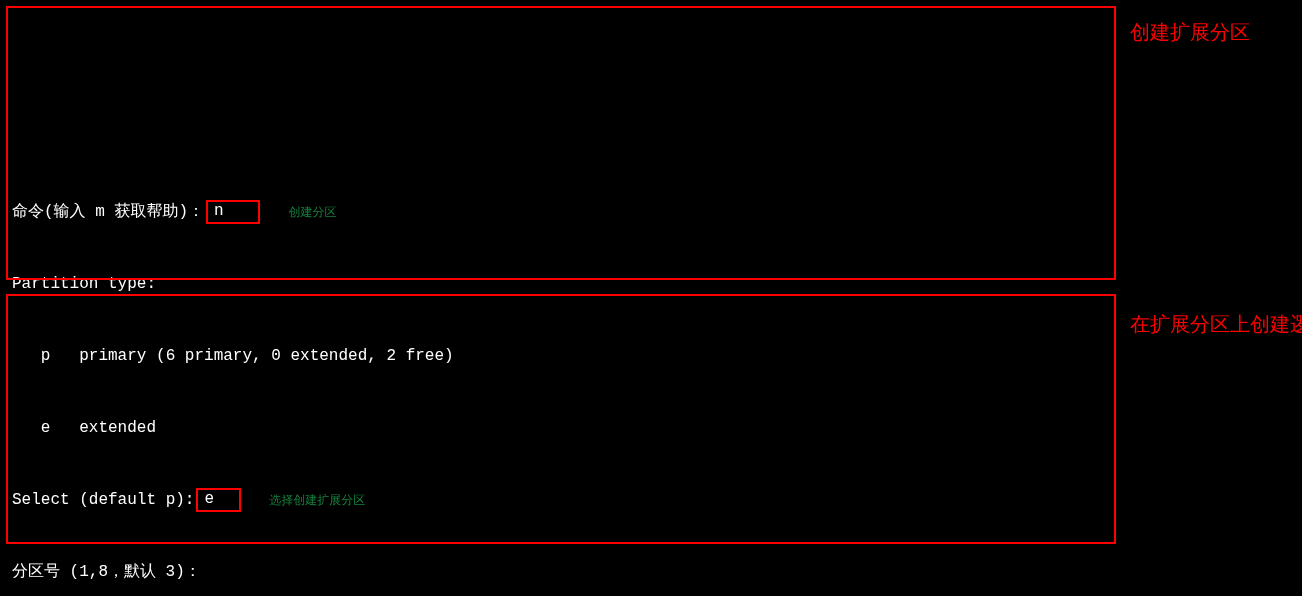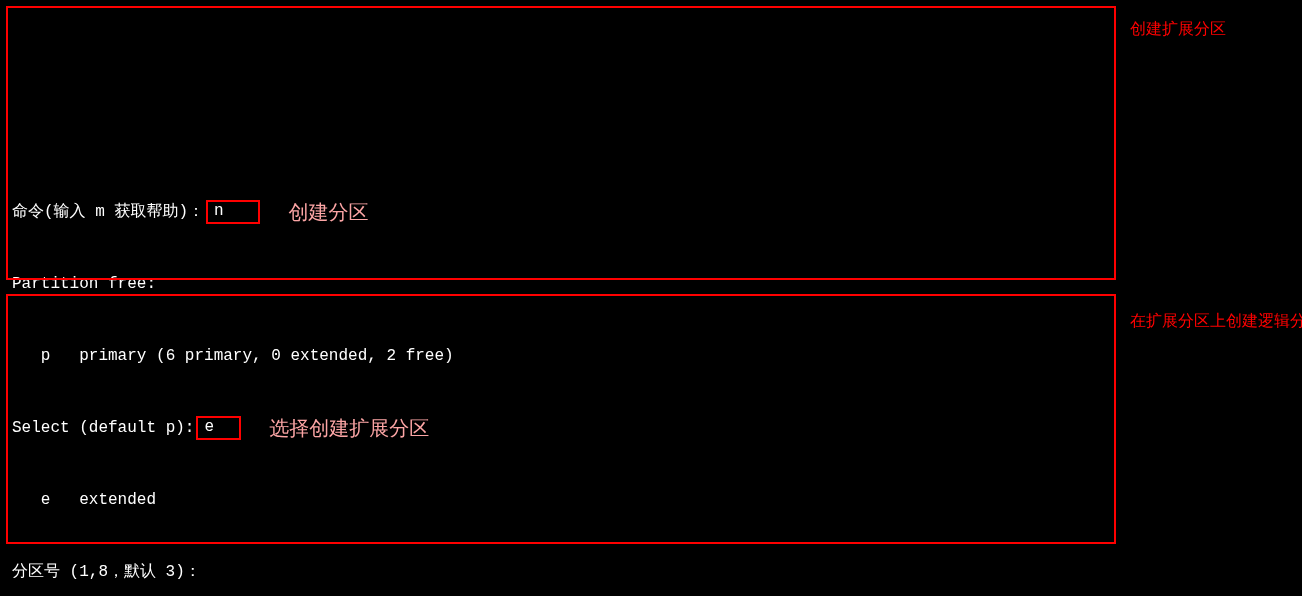--- a/index.html
+++ b/index.html
@@ -27,58 +27,58 @@
   .red-box {
     display: inline-block;
     border: 2px solid #f00;
     padding: 0 6px;
     margin-left: 2px;
     height: 20px;
     line-height: 18px;
     vertical-align: middle;
   }
   .annot {
-    color: #fca5a5;
+    color: #15803d;
     font-family: "Microsoft YaHei", "SimSun", sans-serif;
-    font-size: 20px;
+    font-size: 12px;
     white-space: nowrap;
   }
   .annot-inline {
     display: inline-block;
     margin-left: 28px;
     vertical-align: middle;
   }
   .section-frame {
     position: absolute;
     border: 2px solid #f00;
     pointer-events: none;
   }
   .side-annot {
     position: absolute;
     color: #f00;
     font-family: "Microsoft YaHei", "SimSun", sans-serif;
-    font-size: 16px;
+    font-size: 20px;
     line-height: 1.4;
   }
 </style>
 </head>
 <body>
 
 <div class="terminal">
 
   
   <div class="section-frame" style="left:6px; top:6px; width:1106px; height:270px;"></div>
   <div class="side-annot" style="left:1130px; top:18px;">创建扩展分区</div>
 
   
   <div class="line"><span>命令(输入 m 获取帮助)：</span><span class="red-box"><span>n</span>   </span><span class="annot annot-inline">创建分区</span></div>
-  <div class="line">Partition free:</div>
+  <div class="line">Partition type:</div>
   <div class="line">   p   primary (6 primary, 0 extended, 2 free)</div>
+  <div class="line">   e   extended</div>
   <div class="line"><span>Select (default p):</span><span class="red-box"><span>e</span>  </span><span class="annot annot-inline">选择创建扩展分区</span></div>
-  <div class="line">   e   extended</div>
   <div class="line">分区号 (1,8，默认 3)：</div>
   
   
   
   
   
 
   
 
   

